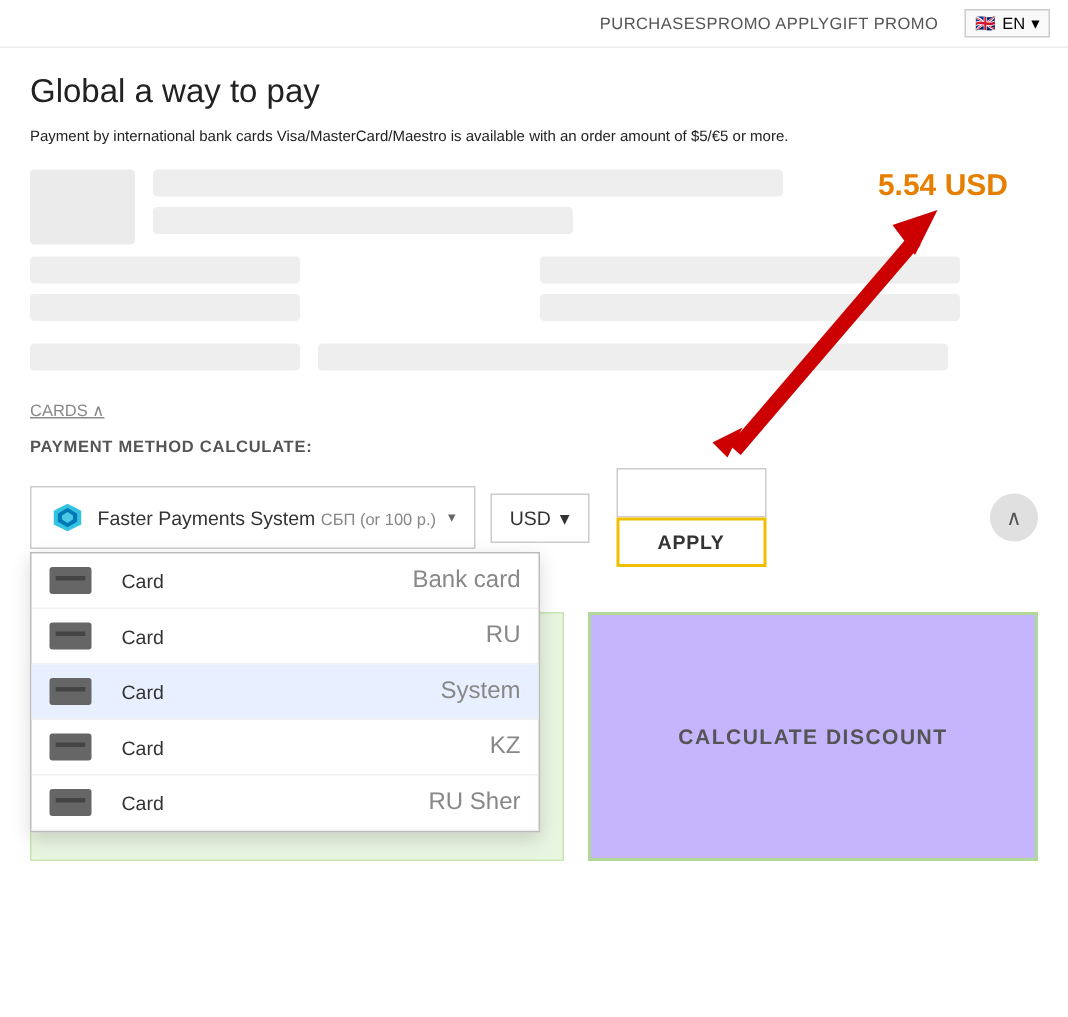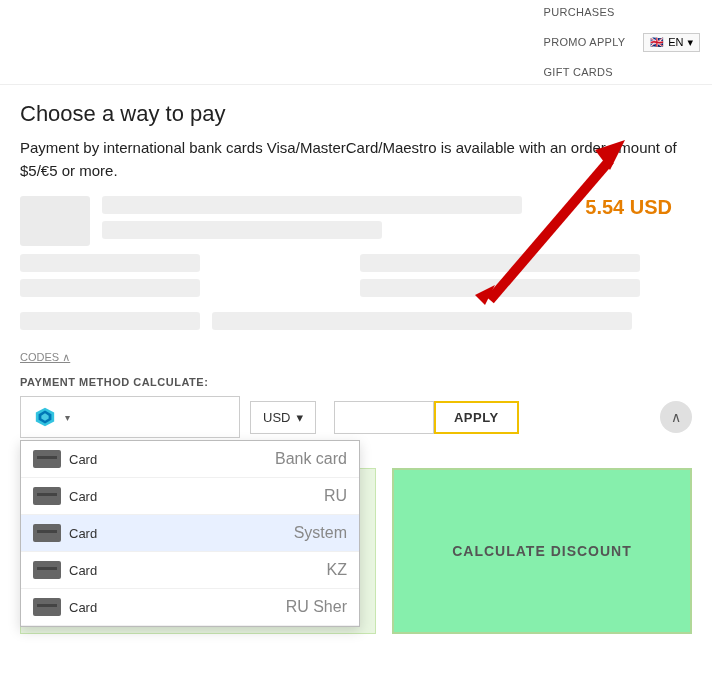--- a/index.html
+++ b/index.html
@@ -16,22 +16,20 @@
     .top-bar {
       display: flex;
       justify-content: flex-end;
       align-items: center;
       padding: 6px 12px;
       border-bottom: 1px solid #eee;
       gap: 18px;
     }
     .top-bar-links {
       display: flex;
-      gap: 18px;
-      flex-direction: column;
     }
     .top-bar-link {
       font-size: 11px;
       color: #555;
       text-decoration: none;
       cursor: pointer;
       letter-spacing: 0.3px;
     }
     .lang-btn {
       display: flex;
@@ -50,21 +48,21 @@
     }
 
     .page-title {
       font-size: 22px;
       font-weight: 400;
       color: #222;
       margin-bottom: 10px;
     }
 
     .info-text {
-      font-size: 15px;
+      font-size: 10px;
       color: #222;
       line-height: 1.5;
       margin-bottom: 14px;
     }
 
     
     .order-summary {
       position: relative;
       margin-bottom: 10px;
     }
@@ -179,21 +177,21 @@
       left: 0;
       width: 340px;
       background: #fff;
       border: 1px solid #bbb;
       box-shadow: 0 4px 12px rgba(0,0,0,0.15);
       z-index: 100;
     }
     .dropdown-item {
       display: flex;
       align-items: center;
-      gap: 8px;
+      gap: 20px;
       padding: 9px 12px;
       font-size: 13px;
       cursor: pointer;
       border-bottom: 1px solid #f0f0f0;
     }
     .dropdown-item:hover, .dropdown-item.selected {
       background: #e8f0ff;
     }
     .dropdown-item .card-icon {
       width: 28px;
@@ -281,21 +279,21 @@
     }
 
     .calculate-btn-box {
       border: 2px solid #b0d898;
       display: flex;
       align-items: center;
       justify-content: center;
       width: 300px;
     }
     .calculate-btn {
-      background: #86efac;
+      background: #c4b5fd;
       border: none;
       padding: 16px 24px;
       font-size: 14px;
       font-weight: bold;
       color: #555;
       cursor: pointer;
       letter-spacing: 1px;
       width: 100%;
       height: 100%;
     }
@@ -316,31 +314,31 @@
       color: #555;
     }
   </style>
 </head>
 <body>
 
 <div class="top-bar">
   <div class="top-bar-links">
     <a class="top-bar-link">PURCHASES</a>
     <a class="top-bar-link">PROMO APPLY</a>
-    <a class="top-bar-link">GIFT CARDS</a>
+    <a class="top-bar-link">GIFT PROMO</a>
   </div>
   <div class="lang-btn">
     <span>🇬🇧</span>
     <span>EN</span>
     <span>▾</span>
   </div>
 </div>
 
 <div class="main">
-  <h1 class="page-title">Choose a way to pay</h1>
+  <h1 class="page-title">Global a way to pay</h1>
   <p class="info-text">Payment by international bank cards Visa/MasterCard/Maestro is available with an order amount of $5/€5 or more.</p>
 
   
   <div class="order-summary">
     <div style="display:flex; gap:12px; margin-bottom:8px;">
       <div class="blurred-block" style="width:70px; height:50px;"></div>
       <div style="flex:1;">
         <div class="blurred-row long"></div>
         <div class="blurred-row medium"></div>
       </div>
@@ -357,33 +355,36 @@
     </div>
     <div style="display:flex; gap:12px;">
       <div class="blurred-row short"></div>
       <div class="blurred-row long"></div>
     </div>
     <div class="price-tag">
       <span>5.54</span> <span>USD</span>
     </div>
   </div>
 
-  <span class="hide-link">CODES ∧</span>
+  <span class="hide-link">CARDS ∧</span>
 
   <div class="payment-label">PAYMENT METHOD CALCULATE:</div>
 
   <div class="payment-row">
     <div class="dropdown-container">
       <div class="payment-select-btn">
         <span class="fps-icon">
           <svg viewBox="0 0 24 24" fill="none">
             <polygon points="12,2 22,7 22,17 12,22 2,17 2,7" fill="#00b4d8" opacity="0.8"></polygon>
             <polygon points="12,5 19,9 19,15 12,19 5,15 5,9" fill="#0077b6"></polygon>
             <polygon points="12,8 16,10.5 16,13.5 12,16 8,13.5 8,10.5" fill="#48cae4"></polygon>
           </svg>
+        </span>
+        <span class="payment-name">
+          <span>Faster Payments System</span>&nbsp;<span style="color:#888; font-size:11px;">СБП (or 100 p.)</span>
         </span>
         <span class="chevron-down">▾</span>
       </div>
 
       <div class="dropdown-list">
         <div class="dropdown-item">
           <span class="card-icon card-icon-dark">
             <svg width="20" height="12" viewBox="0 0 20 12">
                 <rect width="20" height="12" rx="2" fill="#666"></rect>
                 <rect y="3" width="20" height="3" fill="#444"></rect>
@@ -433,21 +434,21 @@
           <span class="card-type">RU Sher</span>
         </div>
       </div>
     </div>
 
     <div class="currency-select">
       <span>USD</span>
       <span>▾</span>
     </div>
 
-    <div style="display:flex; margin-left:8px;">
+    <div style="display:flex; margin-left:8px;flex-direction:column;">
       <input class="promo-input" type="text" style="width: 100px;" placeholder="">
       <button class="apply-btn">APPLY</button>
     </div>
 
     <button class="scroll-up-btn" style="position:relative; right:auto; margin-left:auto;">
       <span>∧</span>
     </button>
   </div>
 
   

